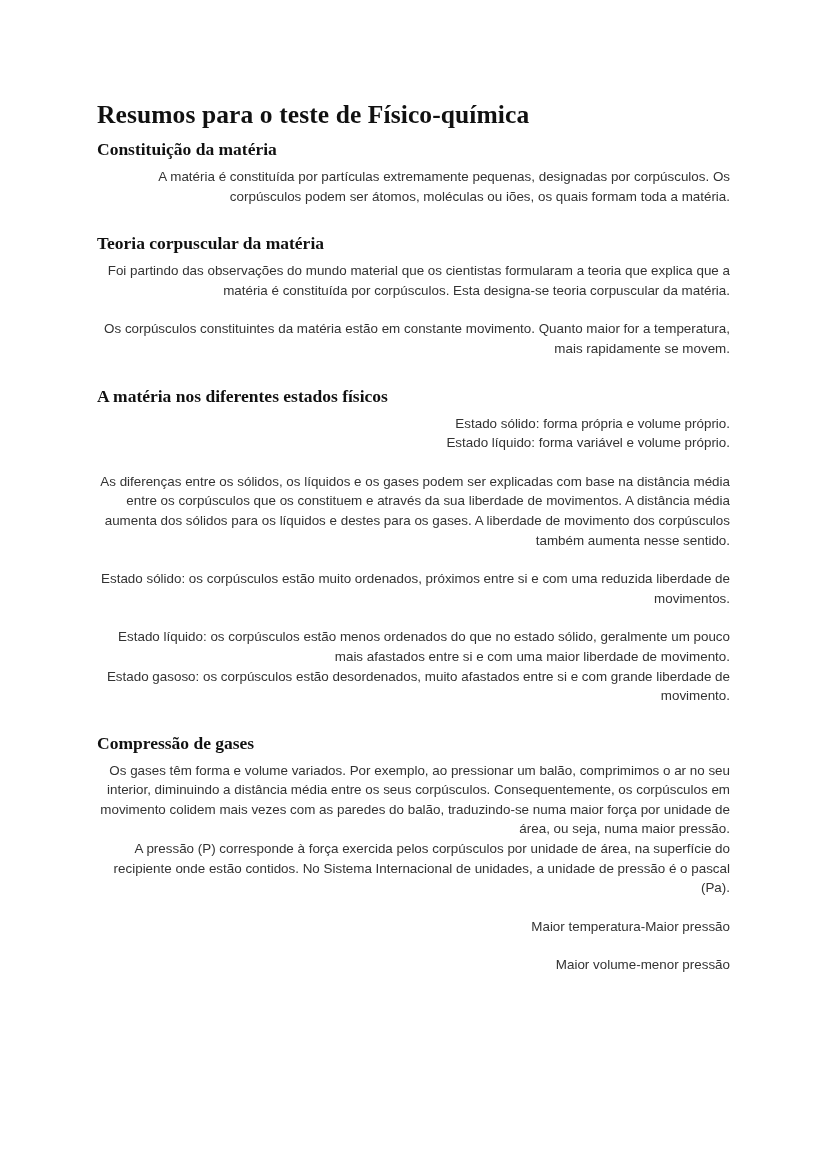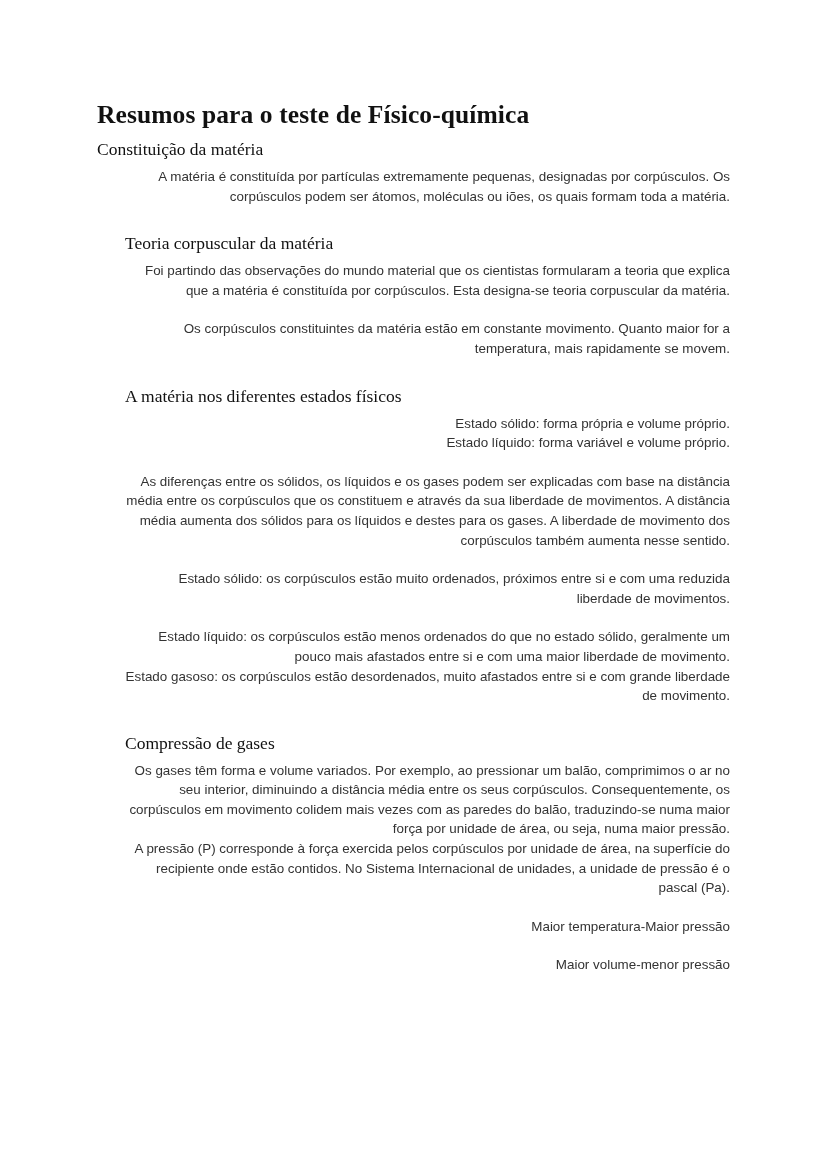--- a/index.html
+++ b/index.html
@@ -38,25 +38,24 @@
     font-size: 13.5px;
     line-height: 18px;
     color: #8a8a8a;
     margin: 0 0 46px 0;
   }
   .section {
     margin: 0;
   }
   .section + .section {
     margin-top: 26px;
-    margin-left: 28px;
   }
   .section-heading {
     font-family: "Liberation Serif", serif;
-    font-weight: normal;
+    font-weight: bold;
     font-size: 17.5px;
     line-height: 22px;
     color: #111111;
     margin: 0 0 7px 0;
   }
   .para {
     font-family: "Liberation Sans", sans-serif;
     font-weight: normal;
     font-size: 13.4px;
     line-height: 19.6px;

